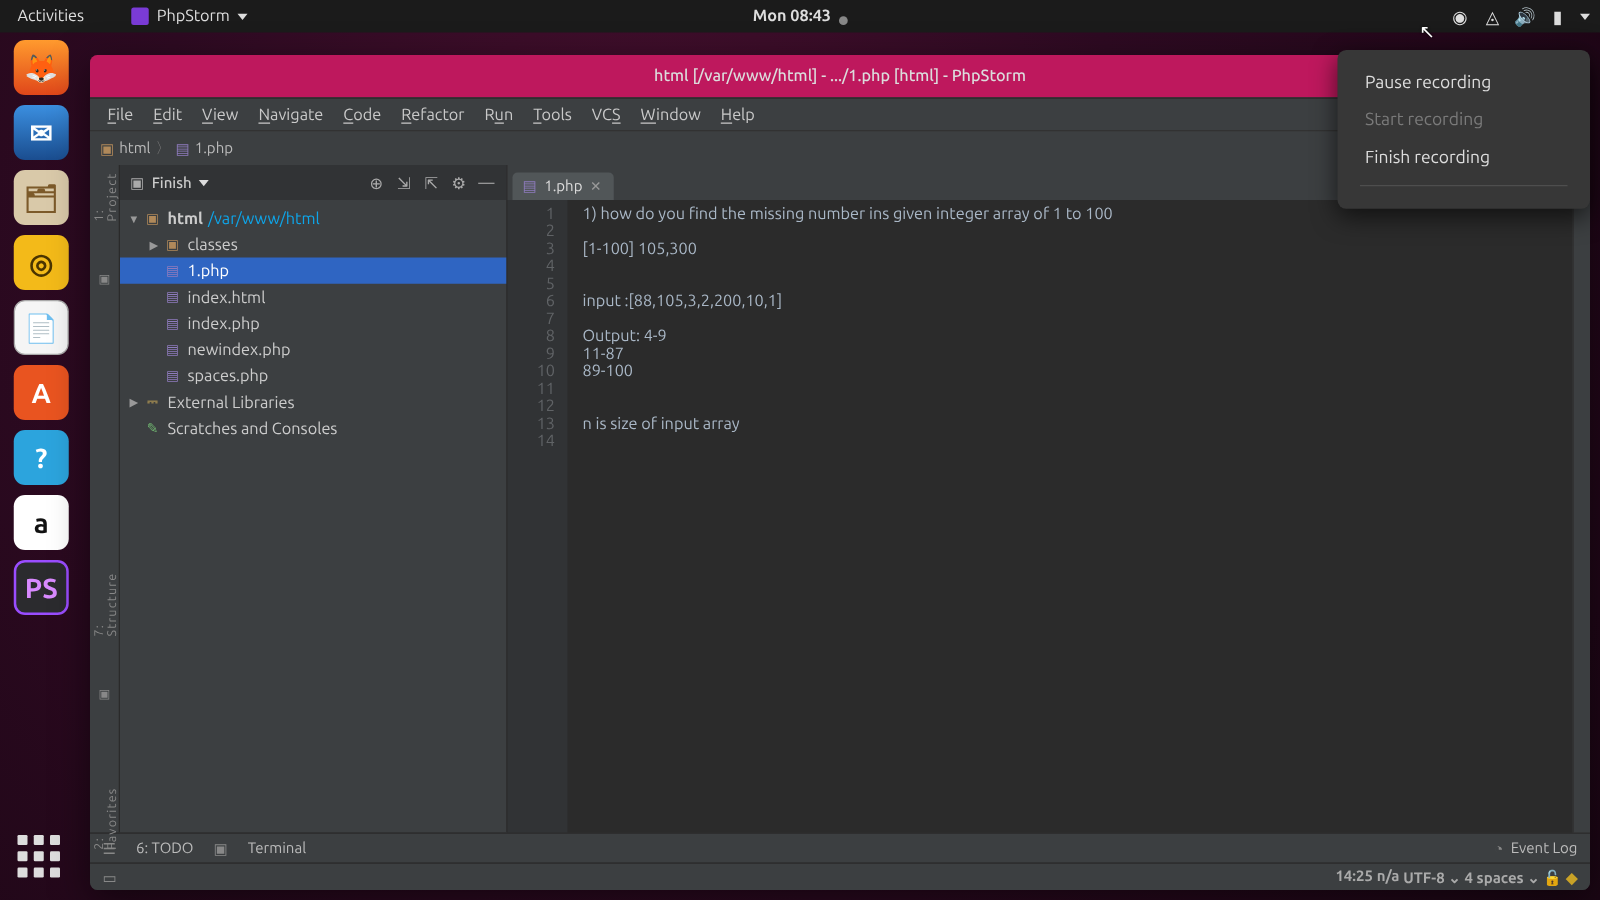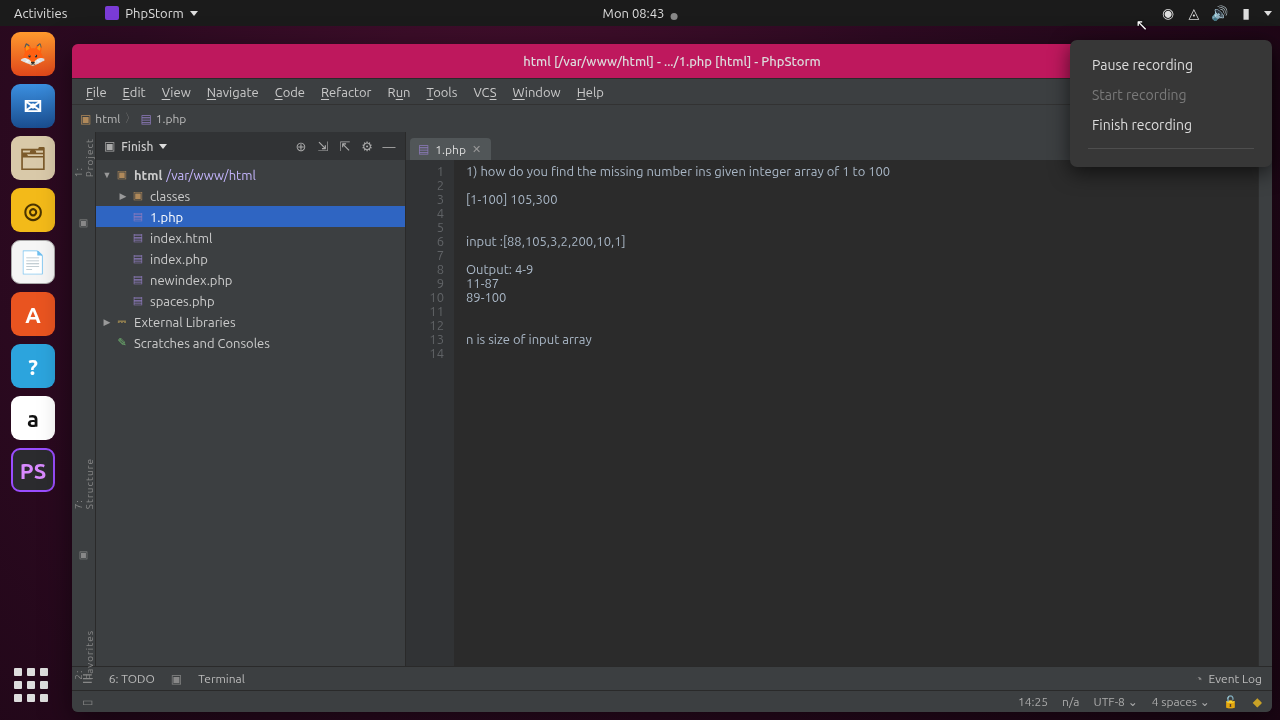--- a/index.html
+++ b/index.html
@@ -3,21 +3,21 @@
 <meta charset="utf-8">
 <style>
   * { margin: 0; padding: 0; box-sizing: border-box; font-family: Ubuntu, "Segoe UI", Arial, sans-serif; }
   html, body { width: 1280px; height: 720px; overflow: hidden; }
   body { background: radial-gradient(circle at 40% 30%, #4a1030 0%, #2e0a22 45%, #1b0614 100%); color: #ccc; font-size: 13px; }
 
   
   .gnome-bar { height: 26px; background: #1b1b1b; color: #ddd; display: flex; align-items: center; padding: 0 8px; font-size: 13px; position: relative; }
   .gnome-left { display: flex; align-items: center; gap: 26px; }
   .gnome-item { display: flex; align-items: center; gap: 6px; padding: 2px 6px; border-radius: 4px; }
-  .gnome-center { position: absolute; left: 50%; transform: translateX(-50%); display: flex; align-items: flex-end; gap: 6px; }
+  .gnome-center { position: absolute; left: 50%; transform: translateX(-50%); display: flex; align-items: flex-end; gap: 6px; font-weight: bold; }
   .gnome-right { margin-left: auto; display: flex; align-items: center; gap: 10px; }
   .dot-indicator { width: 7px; height: 7px; border-radius: 50%; background: #888; }
   .tri-down { width:0; height:0; border-left:4px solid transparent; border-right:4px solid transparent; border-top:5px solid #ddd; }
   .tray-icon { width:16px; height:16px; display:flex; align-items:center; justify-content:center; font-size:14px; }
 
   
   .dock { position: absolute; left: 6px; top: 32px; width: 54px; display: flex; flex-direction: column; gap: 8px; align-items: center; }
   .dock-icon { width: 44px; height: 44px; border-radius: 9px; display:flex; align-items:center; justify-content:center; font-size: 22px; font-weight:bold; color:#fff; }
   .dock .ff { background: linear-gradient(#ff9a2e,#e0471a); }
   .dock .tb { background: linear-gradient(#3b8fe0,#1a4d8f); }
@@ -51,39 +51,39 @@
   .panel-header .spacer { flex:1; }
   .panel-header .hicon { width:16px; height:16px; display:flex; align-items:center; justify-content:center; color:#aaa; font-size:13px; }
   .tree { padding:4px 0; font-size:13px; color:#ccc; }
   .tree-row { display:flex; align-items:center; height:21px; padding-right:6px; }
   .tree-row.selected { background:#2f65c2; color:#fff; }
   .tw { display:inline-block; width:14px; text-align:center; color:#999; font-size:9px; }
   .tree-icon { width:16px; text-align:center; color:#8e7bbd; font-size:11px; margin-right:4px; }
   .tree-icon.folder { color:#b0895a; }
   .tree-icon.lib { color:#d6b35a; }
   .tree-icon.scratch { color:#6fb36f; }
-  .path-dim { color:#c4b5fd; margin-left:4px; }
+  .path-dim { color:#0ea5e9; margin-left:4px; }
 
   .editor-area { flex:1; display:flex; flex-direction:column; background:#2b2b2b; min-width:0; }
   .editor-tabs { height:28px; background:#3c3f41; display:flex; align-items:flex-end; padding-left:4px; }
   .editor-tab { background:#515658; color:#ddd; padding:4px 10px 4px 8px; border-top-left-radius:4px; border-top-right-radius:4px; display:flex; align-items:center; gap:6px; font-size:12px; }
   .editor-tab .close { color:#999; font-size:11px; }
   .editor { flex:1; display:flex; font-family: "DejaVu Sans Mono","Menlo",monospace; font-size:13px; line-height:14px; background:#2b2b2b; position:relative; }
   .gutter { width:48px; text-align:right; padding:4px 10px 0 0; color:#606366; background:#313335; user-select:none; }
   .gutter div { height:14px; }
   .code { flex:1; padding:4px 0 0 12px; color:#a9b7c6; position:relative; }
   .code pre { margin:0; font-family:inherit; }
   .code-line { height:14px; white-space:pre; }
   .right-scroll { width:14px; background:#3c3f41; border-left:1px solid #2f2f2f; }
 
   .bottom-row { height:24px; background:#3c3f41; border-top:1px solid #2a2a2a; display:flex; align-items:center; padding:0 10px; gap:16px; color:#bbb; font-size:12px; }
   .bottom-left { display:flex; gap:16px; align-items:center; }
   .bottom-right { margin-left:auto; display:flex; gap:6px; align-items:center; }
   .statusbar { height:22px; background:#3c3f41; border-top:1px solid #2a2a2a; display:flex; align-items:center; padding:0 10px; gap:14px; color:#aaa; font-size:12px; }
-  .status-right { margin-left:auto; display:flex; gap:14px; align-items:center; }
+  .status-right { margin-left:auto; display:flex; gap:3px; align-items:center;font-weight:bold; }
   .lock { color:#c9a227; }
 
   
   .popup { position:absolute; top:40px; right:8px; width:202px; background:#373737; border-radius:7px; padding:10px 0; box-shadow:0 6px 20px rgba(0,0,0,0.6); color:#ddd; font-size:14px; z-index:50; }
   .popup-item { padding:7px 22px; }
   .popup-item.disabled { color:#7a7a7a; }
   .popup-sep { height:1px; background:#4e4e4e; margin:8px 18px; }
 
   .cursor-arrow { position:absolute; top:16px; right:132px; font-size:15px; color:#fff; text-shadow:0 0 2px #000; z-index:60; }
 

